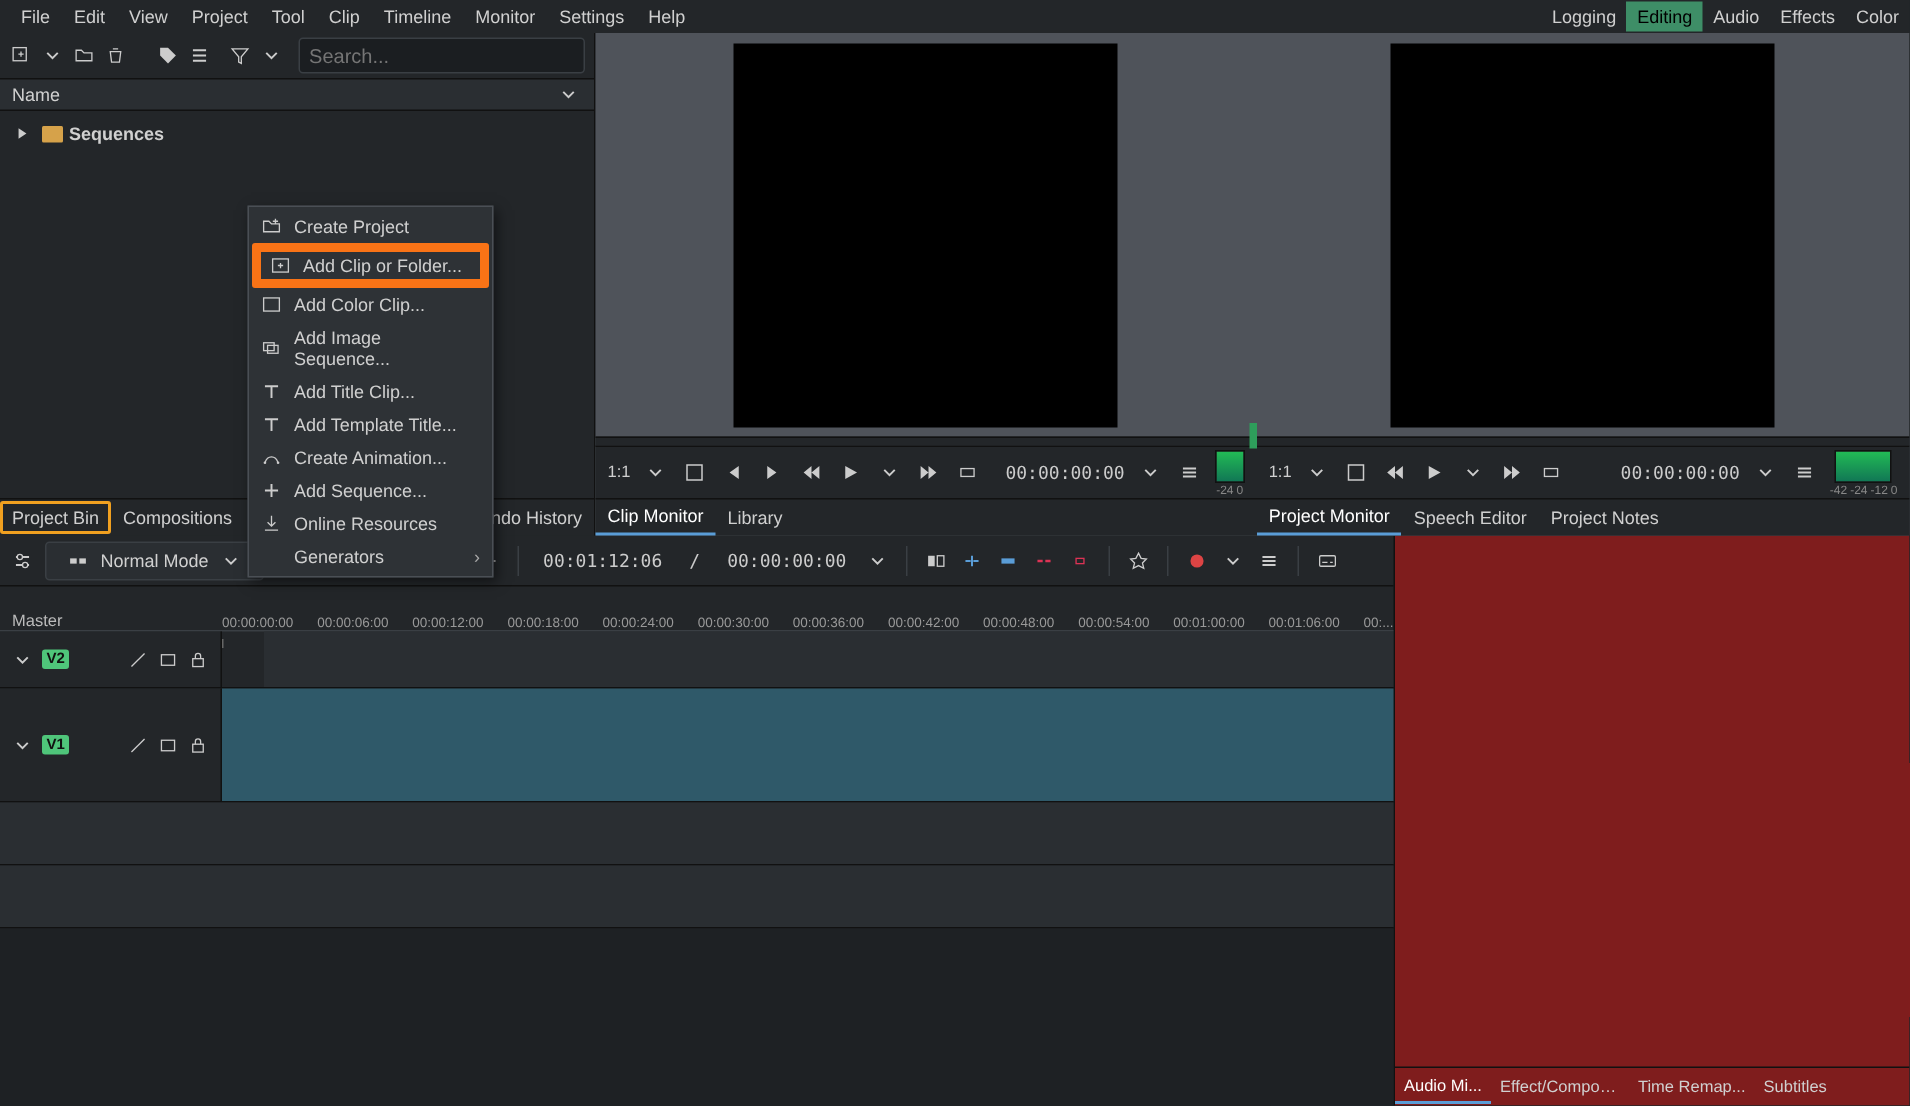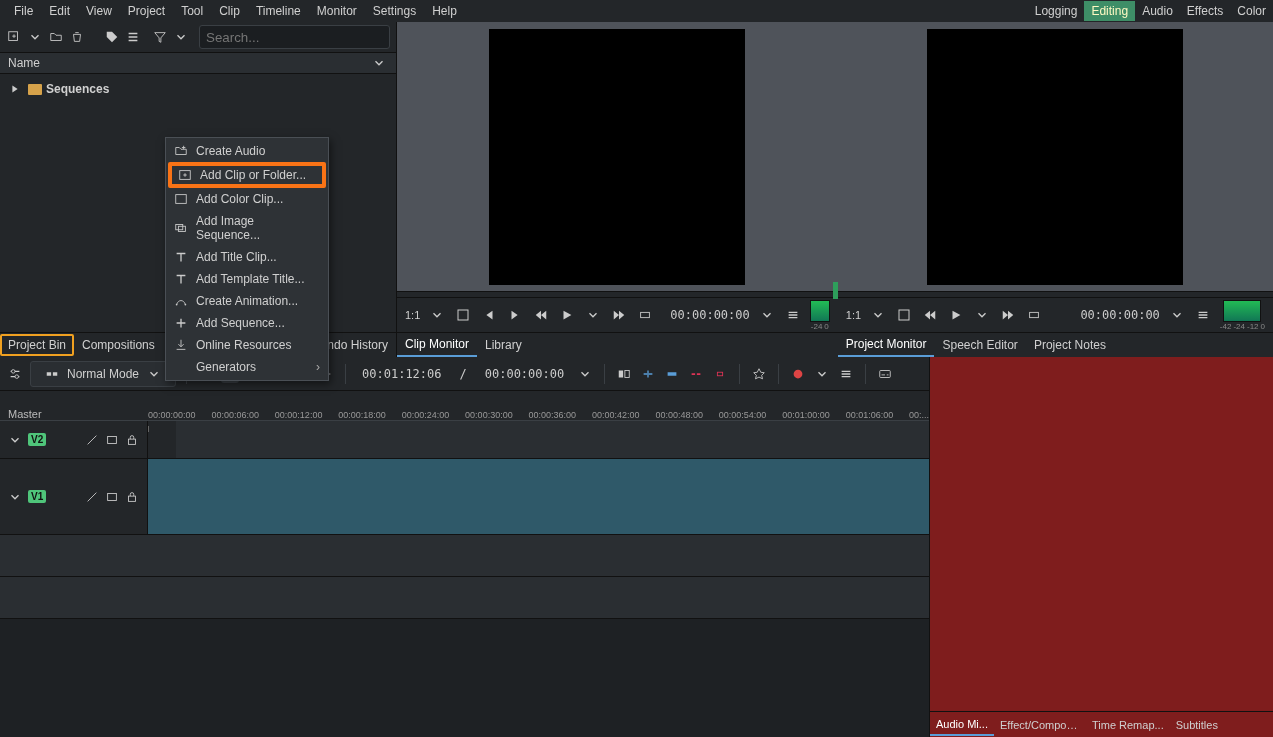--- a/index.html
+++ b/index.html
@@ -4,21 +4,21 @@
 <style>
 * { margin: 0; padding: 0; box-sizing: border-box; font-family: "Segoe UI", Arial, sans-serif; }
 body { background: #232629; color: #d0d0d0; font-size: 12px; overflow: hidden; width: 1273px; height: 737px; position: relative; }
 
 
 .menubar { display: flex; height: 22px; align-items: center; background: #232629; }
 .menubar-left { display: flex; padding-left: 6px; }
 .menubar-left span { padding: 3px 8px; cursor: pointer; }
 .menubar-right { margin-left: auto; display: flex; }
 .menubar-right span { padding: 3px 7px; cursor: pointer; }
-.menubar-right .active-wsp { background: #3e8e67; color: #fef9c3; }
+.menubar-right .active-wsp { background: #3e8e67; color: #000000; }
 
 
 .top-area { display: flex; height: 335px; }
 .left-panel { width: 397px; display: flex; flex-direction: column; border-right: 1px solid #111; position: relative; }
 .toolbar-row { display: flex; align-items: center; height: 30px; padding: 3px 6px; gap: 6px; background: #232629; }
 .icon-btn { width: 18px; height: 18px; display: inline-flex; align-items: center; justify-content: center; cursor: pointer; color: #ccc; }
 .search-input { flex: 0 0 98px; height: 24px; background: #1b1e21; border: 1px solid #3a3f44; border-radius: 3px; padding: 0 6px; color: #aaa; margin-left: 4px; }
 .name-header { display: flex; align-items: center; height: 22px; padding: 0 8px; background: #2a2e32; border-top:1px solid #111; border-bottom:1px solid #111;}
 .name-header .chev { margin-left: auto; }
 .tree-area { flex: 1; background: #232629; padding: 4px 6px; position: relative; }
@@ -38,21 +38,21 @@
 .monitor-ctrls { height: 35px; display: flex; align-items: center; gap: 8px; padding: 0 8px; background: #232629; border-top:1px solid #111;}
 .tc { font-family: monospace; color: #ccc; font-size: 12px; }
 .vu { width: 20px; height: 22px; background: linear-gradient(#2b5, #175); border:1px solid #111;}
 .vu-labels { font-size: 8px; color: #888; display:flex; gap:2px;}
 .monitor-tabs { display:flex; height:25px; border-top:1px solid #111; background:#232629; align-items:center;}
 .in-point { position: absolute; background: #2e9e5b; color: #d9ffe7; padding: 2px 6px; font-family: monospace; font-size: 11px; }
 
 
 .context-menu { position: absolute; left: 165px; top: 115px; width: 164px; background: #2e3236; border: 1px solid #4a4f55; box-shadow: 2px 3px 8px rgba(0,0,0,0.5); z-index: 100; padding: 2px 0;}
 .cm-item { display: flex; align-items: center; gap: 8px; padding: 4px 8px; font-size: 12px; cursor: pointer; }
-.cm-item.highlighted { border: 4px solid #f97316; border-radius: 2px; margin: 0 2px; padding: 2px 6px;}
+.cm-item.highlighted { border: 6px solid #f97316; border-radius: 2px; margin: 0 2px; padding: 2px 6px;}
 .cm-item .cm-ico { width: 14px; display:inline-flex; justify-content:center; color:#ccc;}
 .cm-item .arrow { margin-left: auto; color: #aaa; }
 
 
 .timeline-area { display:flex; height: 380px; }
 .timeline { flex: 1; display:flex; flex-direction: column; background:#232629; border-right:1px solid #111;}
 .tl-toolbar { display:flex; align-items:center; height:34px; padding: 0 6px; gap:6px; border-bottom:1px solid #111;}
 .mode-combo { display:flex; align-items:center; gap:6px; border:1px solid #3a3f44; border-radius:3px; padding:3px 12px; background:#2a2e32;}
 .tool-selected { background:#3a3f44; border-radius:3px; padding:3px;}
 .tl-tc { font-family: monospace; font-size: 12px; color: #ccc; margin: 0 6px;}
@@ -184,21 +184,21 @@
     </div>
 
     <div class="context-menu">
       <div class="cm-item">
           <span class="cm-ico">
             <svg viewBox="0 0 16 16">
               <path d="M2 4h4l2 2h6v6H2z" fill="none" stroke="currentColor"></path>
               <path d="M11 2v4M9 4h4" stroke="currentColor"></path>
             </svg>
           </span>
-          <span>Create Audio</span>
+          <span>Create Project</span>
         </div>
       <div class="cm-item highlighted">
           <span class="cm-ico">
             <svg viewBox="0 0 16 16">
               <rect x="2" y="3" width="12" height="10" fill="none" stroke="currentColor"></rect>
               <path d="M6 8h4M8 6v4" stroke="currentColor"></path>
             </svg>
           </span>
           <span>Add Clip or Folder...</span>
         </div>

